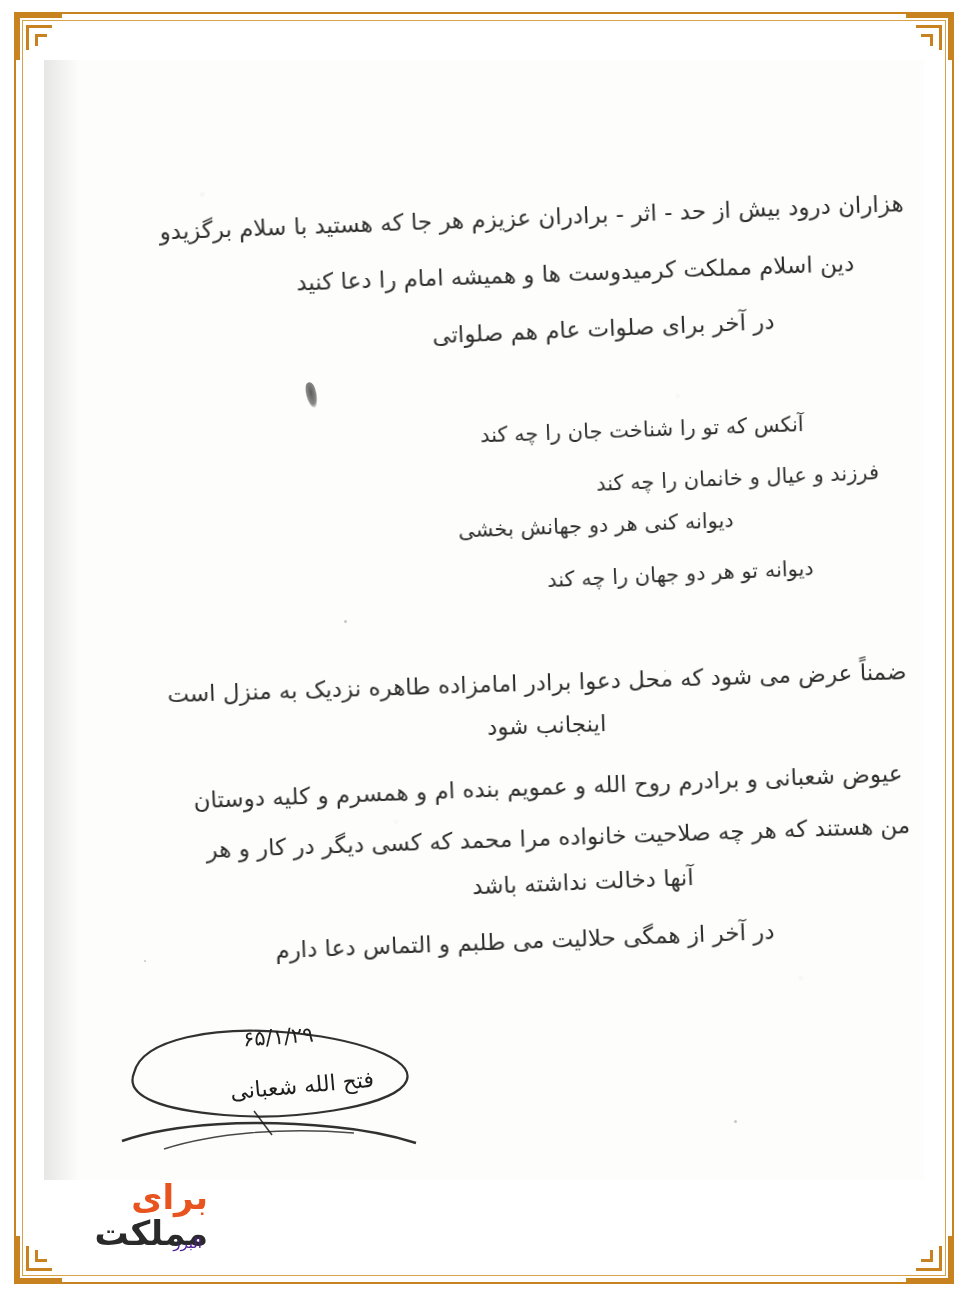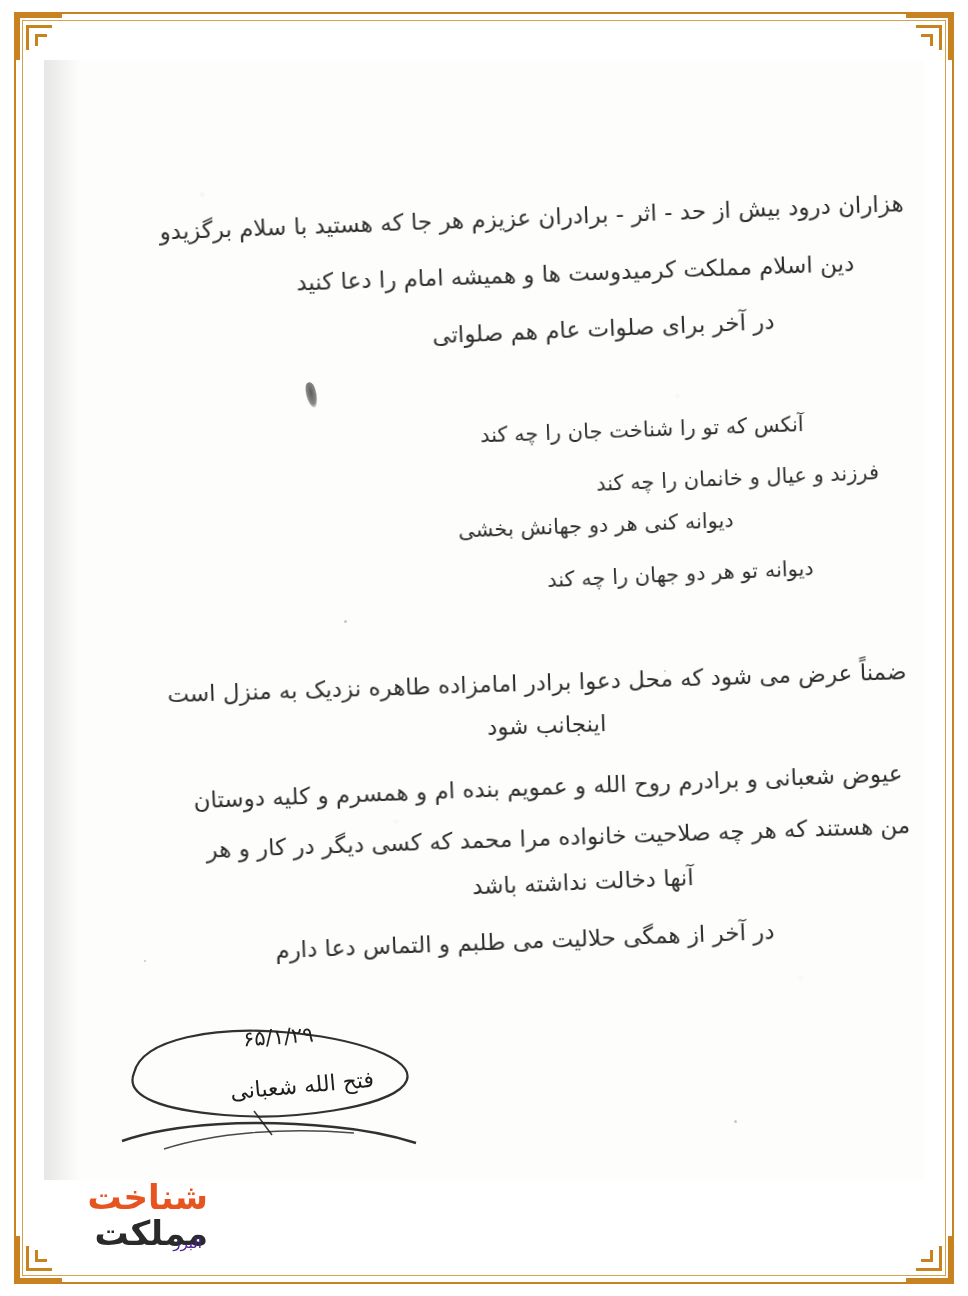--- a/index.html
+++ b/index.html
@@ -255,19 +255,19 @@
     </div>
 
     <div class="speck" style="left:300px; top:560px; width:3px; height:3px;"></div>
     <div class="speck" style="left:620px; top:610px; width:2px; height:2px;"></div>
     <div class="speck" style="left:690px; top:1060px; width:3px; height:3px;"></div>
     <div class="speck" style="left:100px; top:900px; width:2px; height:2px;"></div>
   </div>
 
   <div class="logo">
     <div class="fa">
-      <span>شناخت</span>
+      <span>برای</span>
       <span class="dark">مملکت</span>
     </div>
     <div class="sub">البرز</div>
   </div>
 
 </div>
 
 </body></html>

